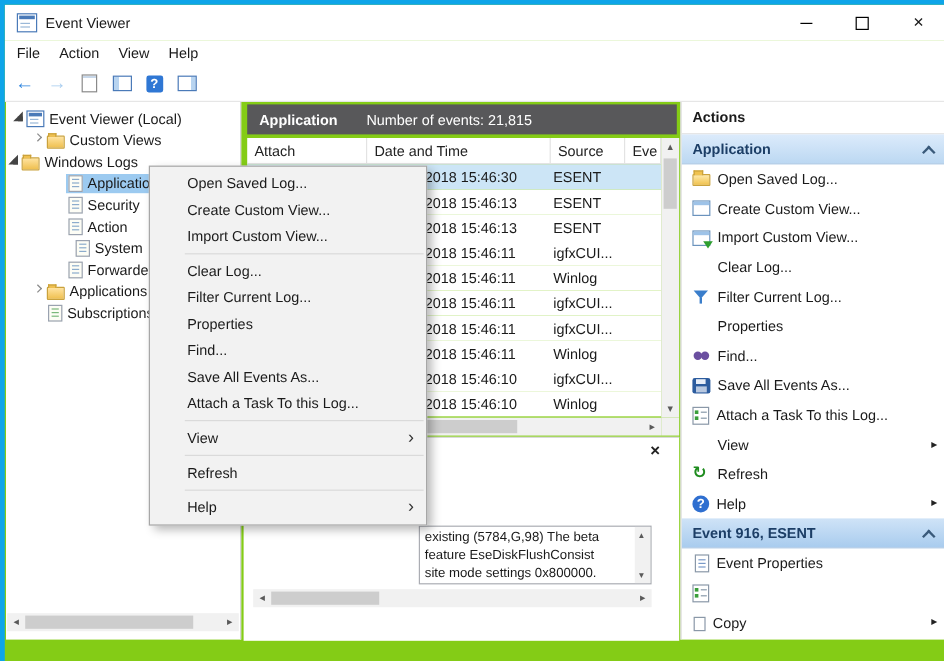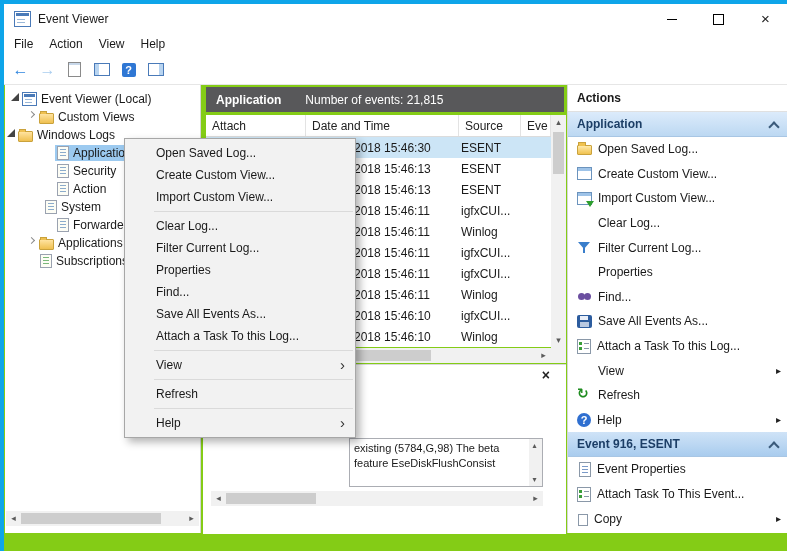--- a/index.html
+++ b/index.html
@@ -203,21 +203,21 @@
       </div>
 
       <div class="tree-item ic-log" style="padding-left: 38px;">
         <span class="expander"></span>
         <span class="tcontent">
           <span class="ticon"></span>
           <span class="tlabel">Action</span>
         </span>
       </div>
 
-      <div class="tree-item ic-log" style="padding-left: 26px;">
+      <div class="tree-item ic-log" style="padding-left: 44px;">
         <span class="expander"></span>
         <span class="tcontent">
           <span class="ticon"></span>
           <span class="tlabel">System</span>
         </span>
       </div>
 
       <div class="tree-item ic-log" style="padding-left: 38px;">
         <span class="expander"></span>
         <span class="tcontent">
@@ -335,20 +335,21 @@
     <span class="hthumb"></span>
     <span class="sar right">▸</span>
   </div>
   <div class="corner"></div>
 
   <div class="preview">
     <span class="pclose"></span>
     <div class="pbox">
       <div class="ptext">
         <div>existing (5784,G,98) The beta feature EseDiskFlushConsist</div>
+        <div>site mode settings 0x800000.</div>
       </div>
       <div class="pbscroll">
         <span class="sar up">▴</span>
         <span class="sar down">▾</span>
       </div>
     </div>
     <div class="sb hscroll hscroll-preview">
       <span class="sar left">◂</span>
       <span class="hthumb"></span>
       <span class="sar right">▸</span>
@@ -443,21 +444,20 @@
     <div>
 
         <div class="ac-item ic-page">
           <span class="micon"></span>
           <span class="ac-label">Event Properties</span>
           <span class="ac-arrow"></span>
         </div>
 
         <div class="ac-item ic-task">
           <span class="micon"></span>
-          <span class="ac-label">Attach Task To This Event...</span>
           <span class="ac-arrow"></span>
         </div>
 
         <div class="ac-item ic-copy has-submenu">
           <span class="micon"></span>
           <span class="ac-label">Copy</span>
           <span class="ac-arrow"></span>
         </div>
 
     </div>

